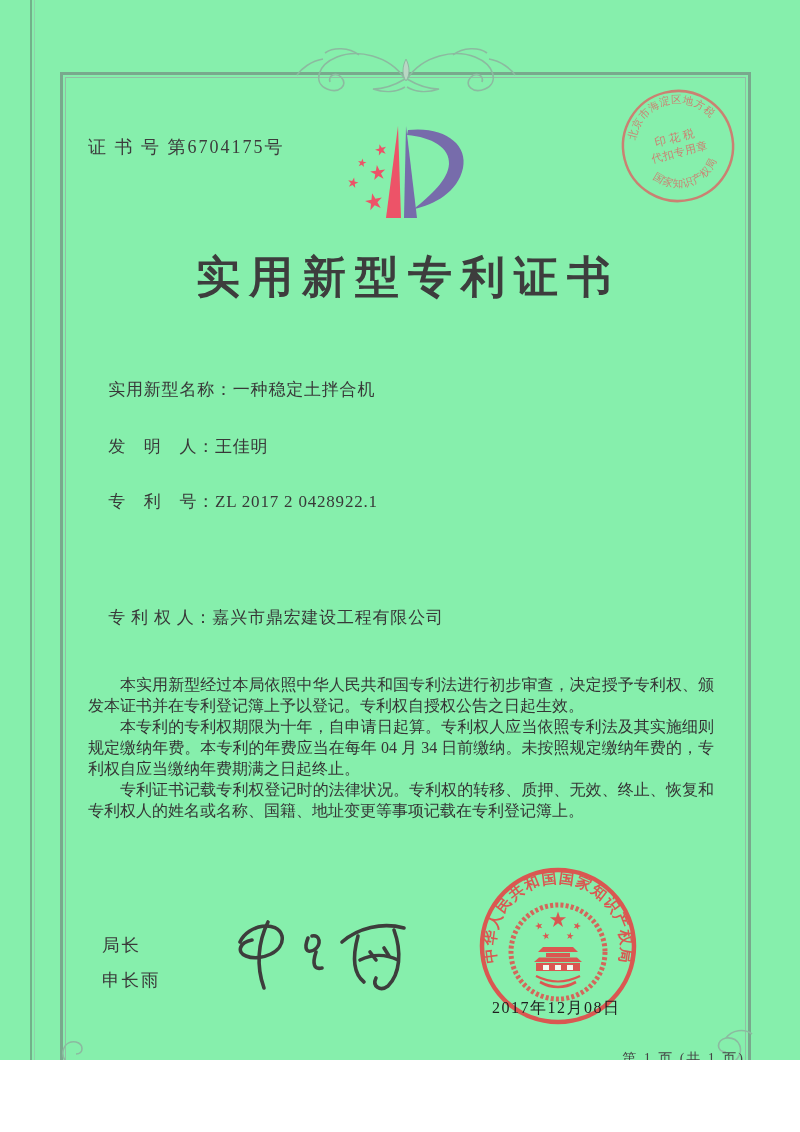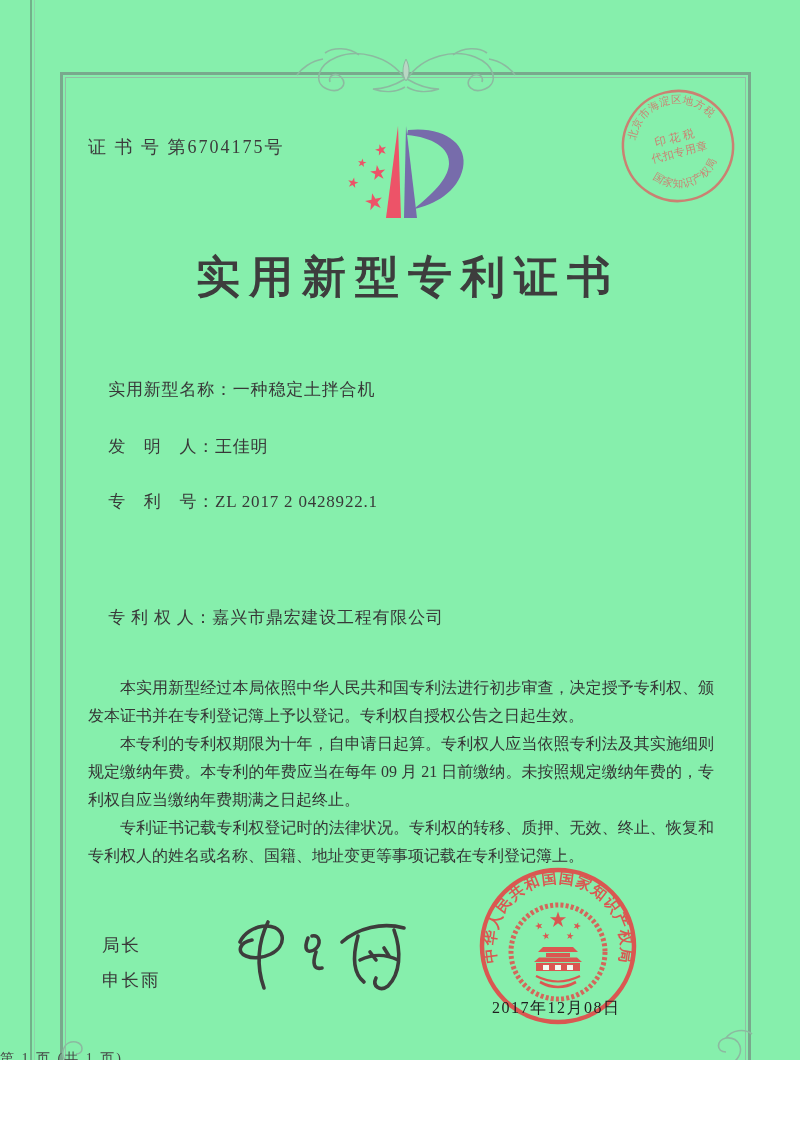--- a/index.html
+++ b/index.html
@@ -15,28 +15,28 @@
                 border:3px solid #79a98d; }
   .frame-inner{ position:absolute; inset:2px; border:1px solid #93bda4; }
   .ornament   { position:absolute; }
   .cert-no    { position:absolute; left:88px; top:135px; font-size:18px; letter-spacing:2px; color:#3c3c3c; white-space:pre; }
   .logo       { position:absolute; left:332px; top:110px; }
   .tax-stamp  { position:absolute; left:618px; top:86px; transform:rotate(-14deg); opacity:.82; }
   .title      { position:absolute; left:0; top:248px; width:800px; text-align:center;
                 font-size:44px; font-weight:bold; letter-spacing:9px; color:#3d3d3d;margin-left:8px; }
   .field-row  { position:absolute; left:88px; font-size:17px; letter-spacing:.8px; color:#383838; white-space:pre; }
   .body-text  { position:absolute; left:88px; top:674px; width:626px;
-                font-size:16px; line-height:28px; text-align:justify; color:#353535; }
+                font-size:16px; line-height:21px; text-align:justify; color:#353535; }
   .body-text p{ margin:0; text-indent:2em; }
   .signer     { position:absolute; left:102px; top:933px; font-size:17.5px; color:#3a3a3a; }
   .signer div { margin-bottom:11px; letter-spacing:2px; }
   .signature  { position:absolute; left:212px; top:908px; }
   .seal       { position:absolute; left:476px; top:864px; opacity:.92; }
   .seal-date  { position:absolute; left:492px; top:998px; font-size:16px; letter-spacing:1.5px; color:#1f1f1f; white-space:pre; }
-  .footer     { position:absolute; left:0; top:1050px; width:745px; text-align:left;
+  .footer     { position:absolute; left:0; top:1050px; width:745px; text-align:right;
                 font-size:14px; letter-spacing:2px; color:#444444; }
 </style>
 </head>
 <body>
 
 <div class="page">
 
   <div class="scan-edge" style="left:30px;width:2px;background:#5c7568;opacity:.5;"></div>
   <div class="scan-edge" style="left:34px;width:1px;background:#9ab3a6;opacity:.5;"></div>
 
@@ -122,21 +122,21 @@
   </div>
   <div class="field-row" style="top:470px;">
     <span>专　利　号：</span><span>ZL 2017 2 0428922.1</span>
   </div>
   <div class="field-row" style="top:586px;">
     <span>专 利 权 人：</span><span>嘉兴市鼎宏建设工程有限公司</span>
   </div>
 
   <div class="body-text">
     <p>本实用新型经过本局依照中华人民共和国专利法进行初步审查，决定授予专利权、颁发本证书并在专利登记簿上予以登记。专利权自授权公告之日起生效。</p>
-    <p>本专利的专利权期限为十年，自申请日起算。专利权人应当依照专利法及其实施细则规定缴纳年费。本专利的年费应当在每年 09 月 21 日前缴纳。未按照规定缴纳年费的，专利权自应当缴纳年费期满之日起终止。</p>
+    <p>本专利的专利权期限为十年，自申请日起算。专利权人应当依照专利法及其实施细则规定缴纳年费。本专利的年费应当在每年 04 月 34 日前缴纳。未按照规定缴纳年费的，专利权自应当缴纳年费期满之日起终止。</p>
     <p>专利证书记载专利权登记时的法律状况。专利权的转移、质押、无效、终止、恢复和专利权人的姓名或名称、国籍、地址变更等事项记载在专利登记簿上。</p>
   </div>
 
   <div class="signer">
     <div>局长</div>
     <div>申长雨</div>
   </div>
 
   <svg class="signature" width="210" height="92" viewBox="0 0 210 92">
     <g fill="none" stroke="#3d3d3c" stroke-width="3.6" stroke-linecap="round">

